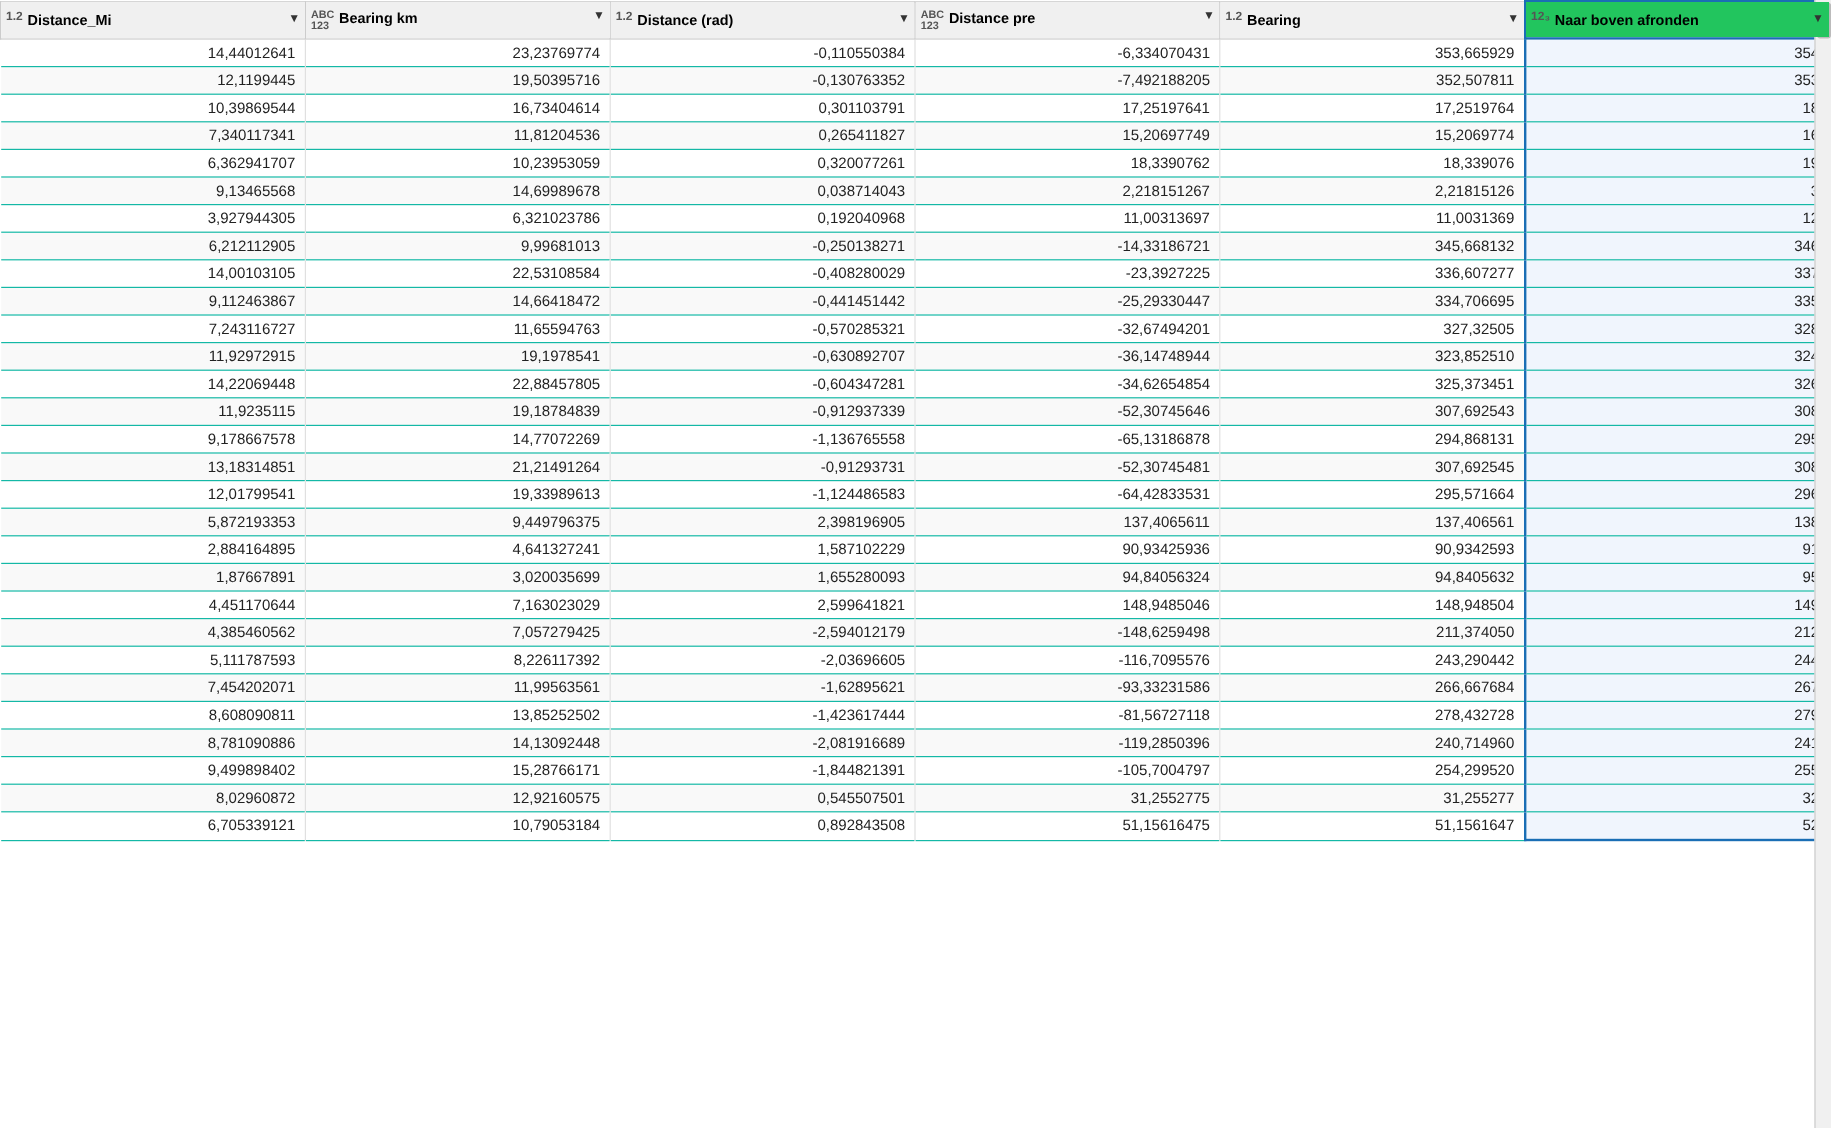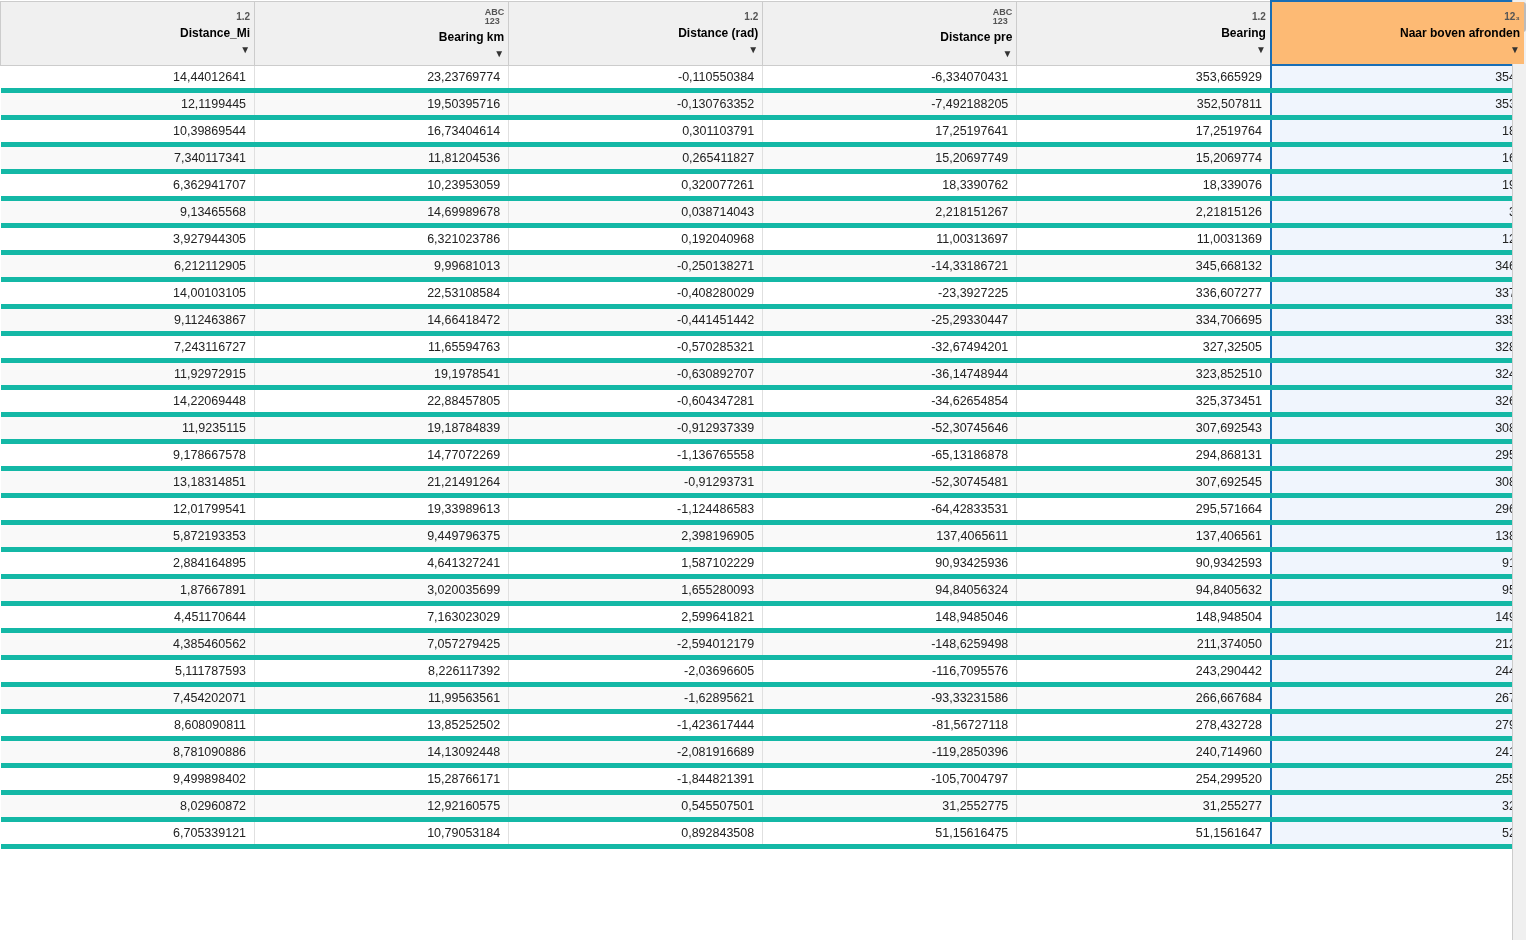--- a/index.html
+++ b/index.html
@@ -32,42 +32,41 @@
       font-weight: bold;
       font-size: 12px;
       white-space: nowrap;
       overflow: hidden;
       position: sticky;
       top: 0;
       z-index: 10;
     }
     thead th .header-content {
       display: flex;
-      align-items: flex-end;
+      align-items: flex-start;
       gap: 4px;
-      flex-direction: column;
     }
     thead th .type-icon {
       font-size: 10px;
       color: #555;
       display: inline-flex;
       flex-direction: column;
       line-height: 1;
     }
     thead th .dropdown-arrow {
       margin-left: auto;
       font-size: 10px;
       color: #333;
     }
     thead th.highlighted {
       border: 2px solid #1a6eb5;
       background: #e8f0fb;
     }
     tbody tr {
-      border-bottom: 5px solid #14b8a6;
+      border-bottom: 1px solid #14b8a6;
       border-radius: 11px;
     }
     tbody tr:nth-child(even) {
       background: #f9f9f9;
     }
     tbody tr:nth-child(odd) {
       background: #fff;
     }
     tbody td {
       border-right: 1px solid #e0e0e0;
@@ -79,21 +78,21 @@
       overflow: hidden;
     }
     .col-distance-mi { width: 200px; }
     .col-distance-km { width: 200px; }
     .col-bearing-rad { width: 200px; }
     .col-bearing-pre { width: 200px; }
     .col-bearing { width: 200px; }
     .col-naar-boven { width: 200px; background: #eaf0fb; }
     thead th.col-naar-boven {
       border: 2px solid #1a6eb5;
-      background: #fdba74;
+      background: #22c55e;
     }
     tbody td.col-naar-boven {
       background: #f0f5fd;
       border-right: 2px solid #1a6eb5;
       border-left: 2px solid #1a6eb5;
     }
     tbody tr:last-child td.col-naar-boven {
       border-bottom: 2px solid #1a6eb5;
     }
     .scrollbar-stub {

